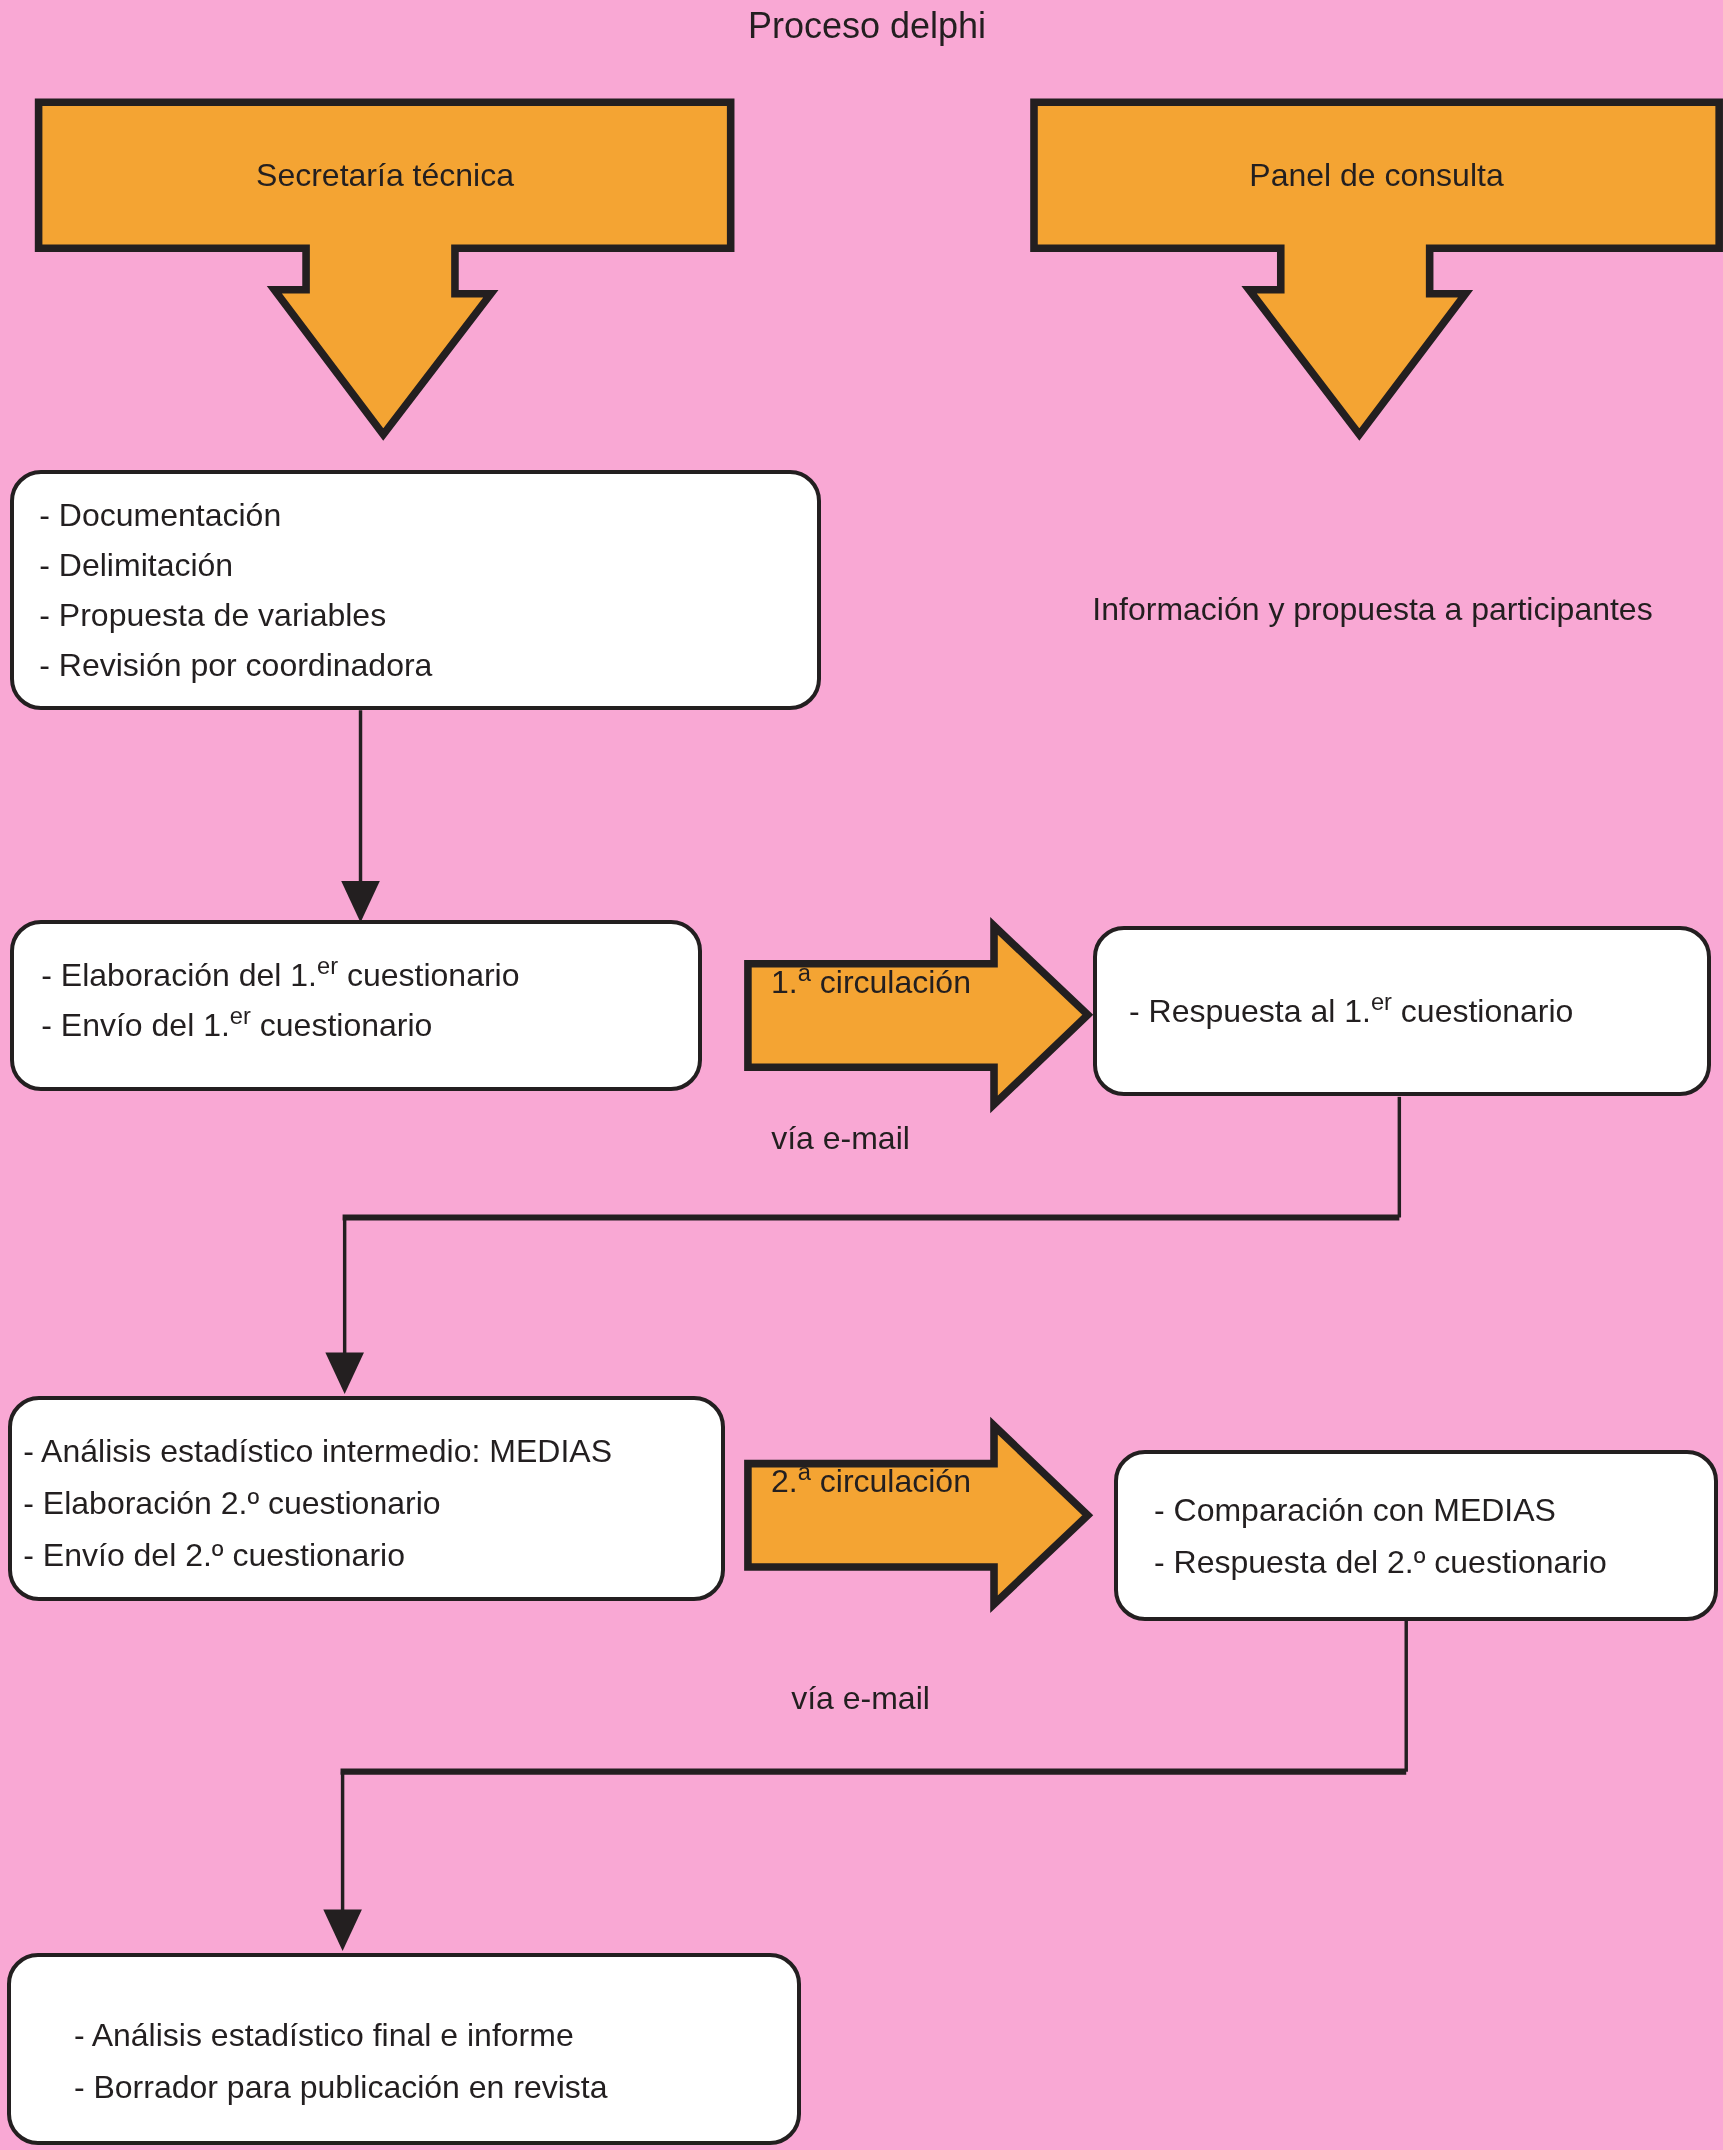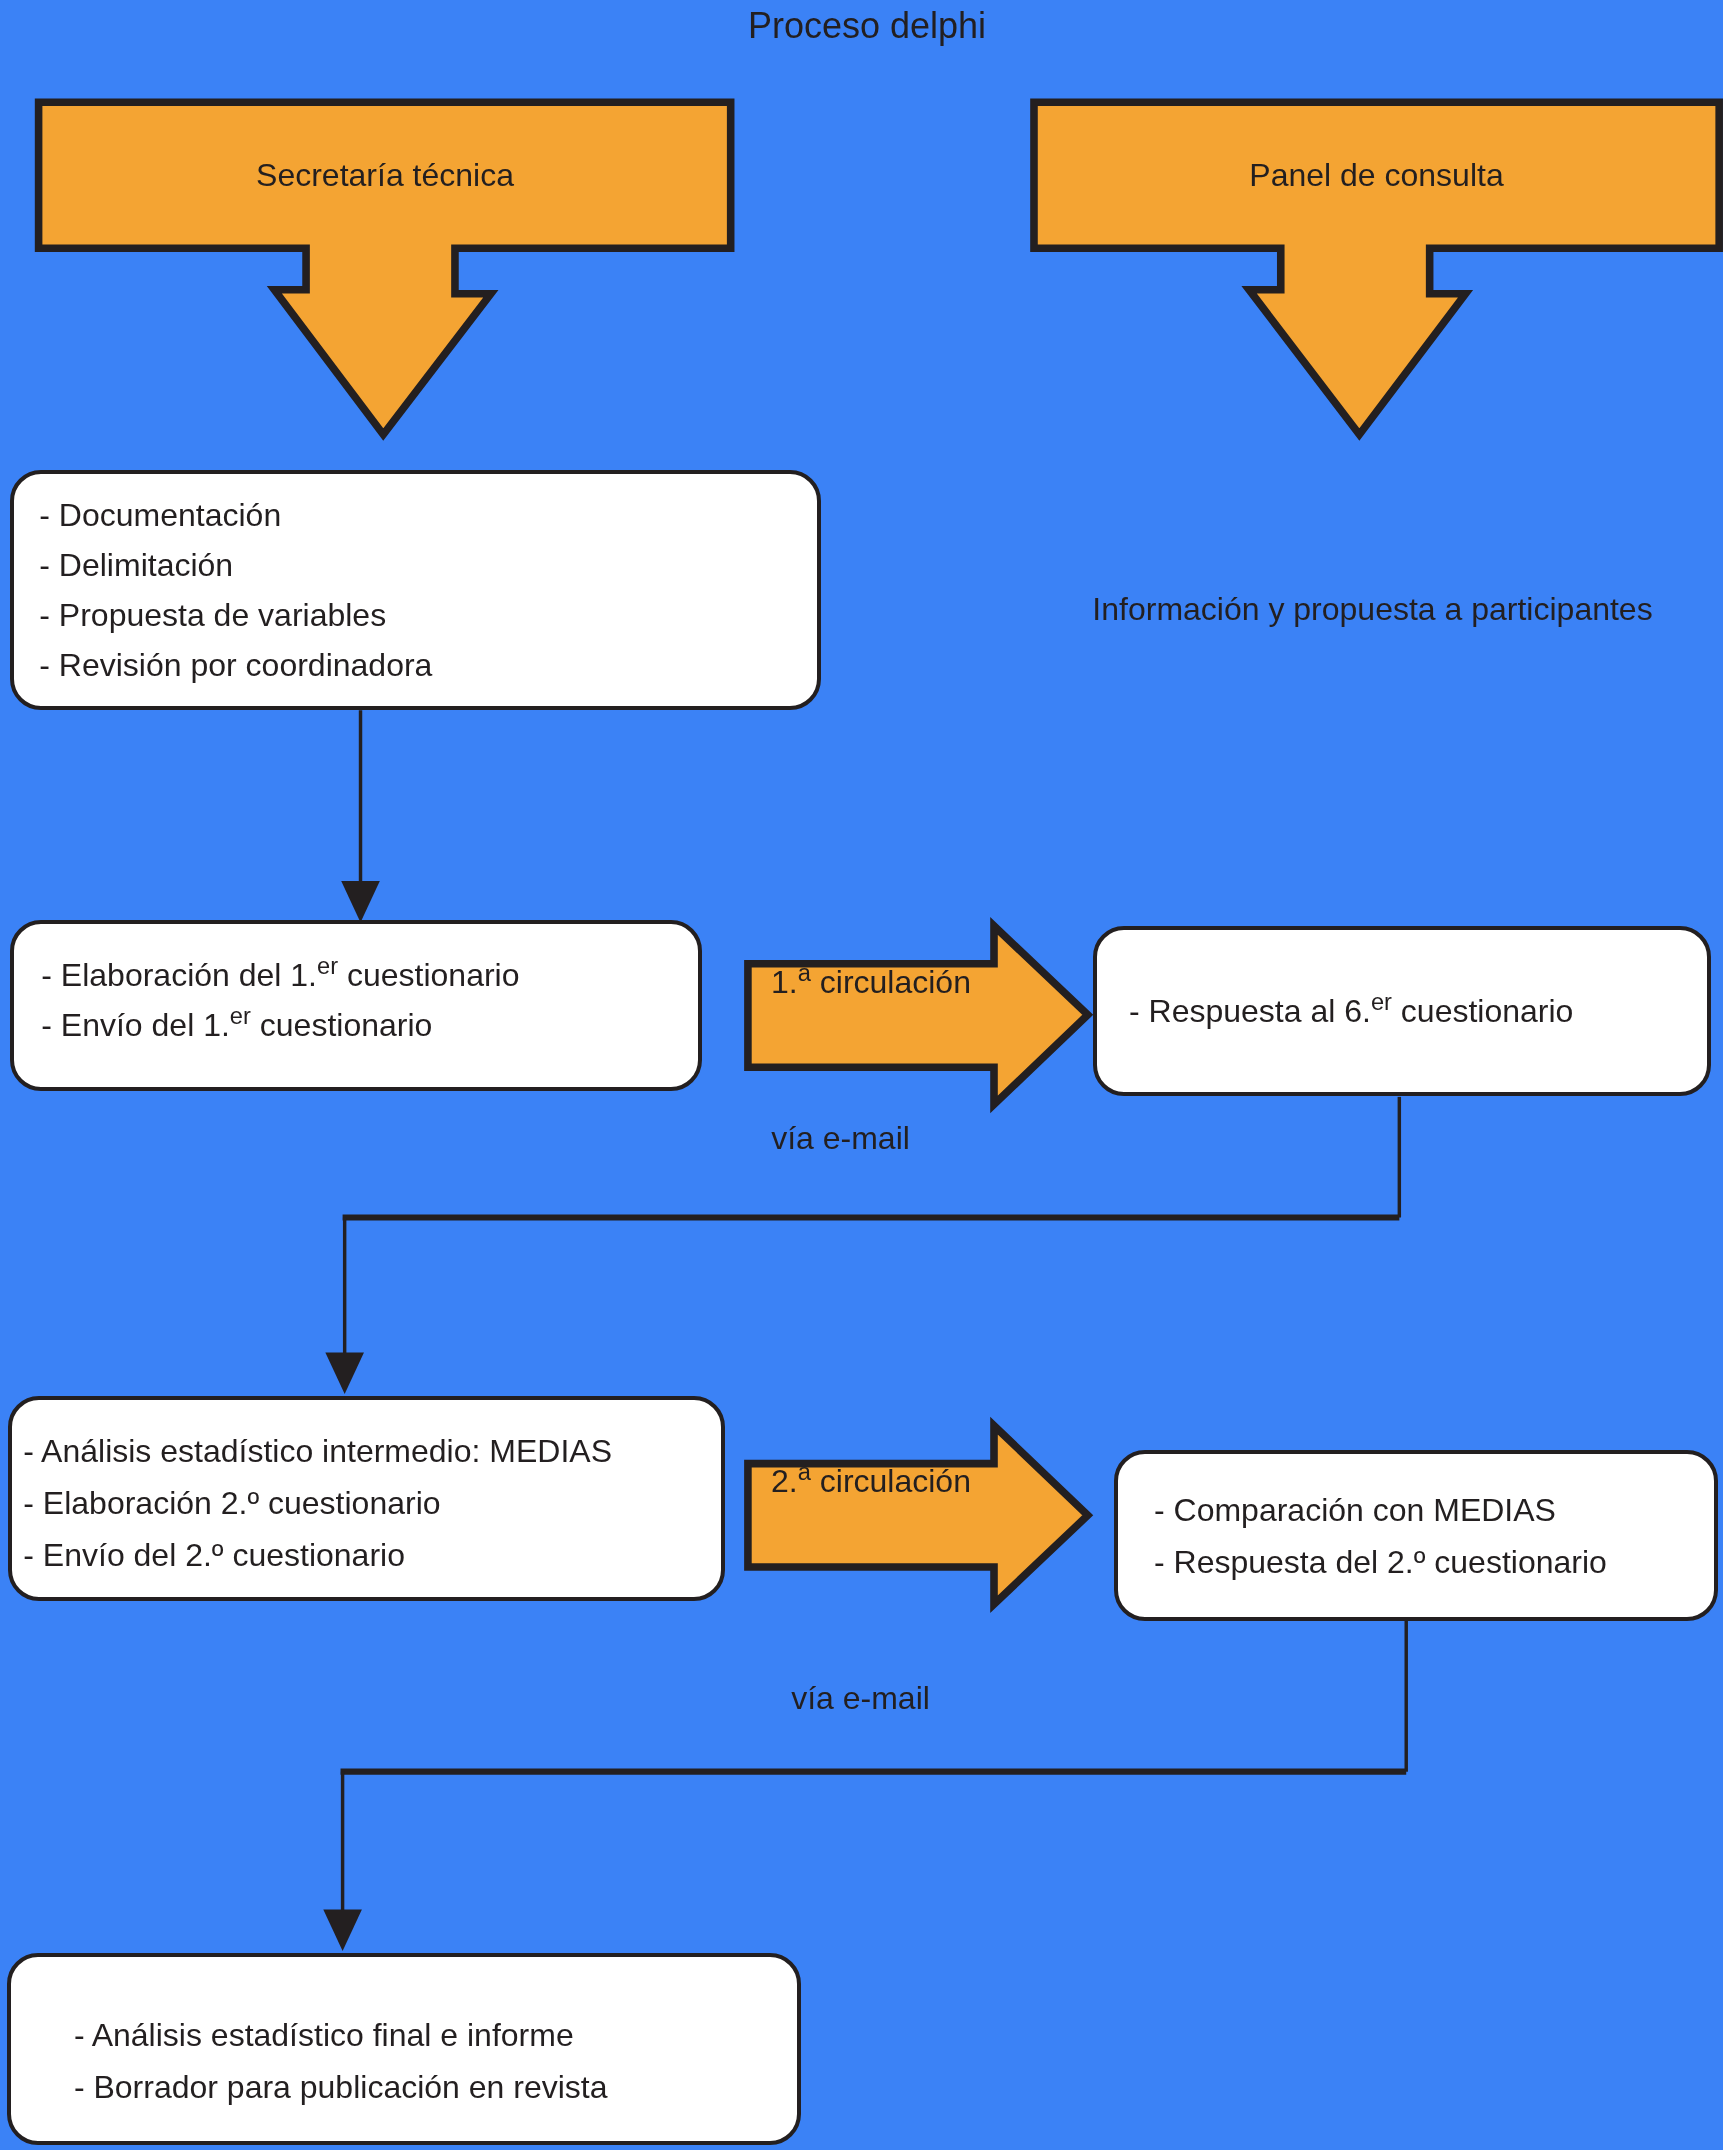--- a/index.html
+++ b/index.html
@@ -1,19 +1,19 @@
 <!DOCTYPE html>
 <html style="font-size:11px"><head>
 <meta charset="utf-8">
 <style>
   html,body { margin:0; padding:0; background:#ffffff; }
   #canvas {
     position:relative;
     width:1724px; height:2151px;
-    background:#3b82f6;
+    background:#f9a8d4;
     font-family:"Liberation Sans","DejaVu Sans",sans-serif;
     color:#231F20;
     overflow:hidden;
   }
   #shapes { position:absolute; left:0; top:0; }
 
   
   .banner, .flow-arrow { stroke:#231F20; stroke-width:11; stroke-linejoin:miter; }
 
   
@@ -109,21 +109,21 @@
   <div id="box-q1" class="rbox">
     <div class="line"><span>- Elaboración del 1.</span><sup class="sp">er</sup><span> cuestionario</span></div>
     <div class="line"><span>- Envío del 1.</span><sup class="sp">er</sup><span> cuestionario</span></div>
   </div>
 
   <div id="arrow-label-1" class="arrow-label">
     <span><span>1.</span><sup class="sp">a</sup><span> circulación</span></span>
   </div>
 
   <div id="box-r1" class="rbox">
-    <div class="line"><span>- Respuesta al 6.</span><sup class="sp">er</sup><span> cuestionario</span></div>
+    <div class="line"><span>- Respuesta al 1.</span><sup class="sp">er</sup><span> cuestionario</span></div>
   </div>
 
   <div id="via-email-1" class="txt center">vía e-mail</div>
 
   <div id="box-analysis" class="rbox">
     <div class="line"><span>- Análisis estadístico intermedio: MEDIAS</span><sup class="sp"></sup><span></span></div>
     <div class="line"><span>- Elaboración 2.º cuestionario</span><sup class="sp"></sup><span></span></div>
     <div class="line"><span>- Envío del 2.º cuestionario</span><sup class="sp"></sup><span></span></div>
   </div>
 

